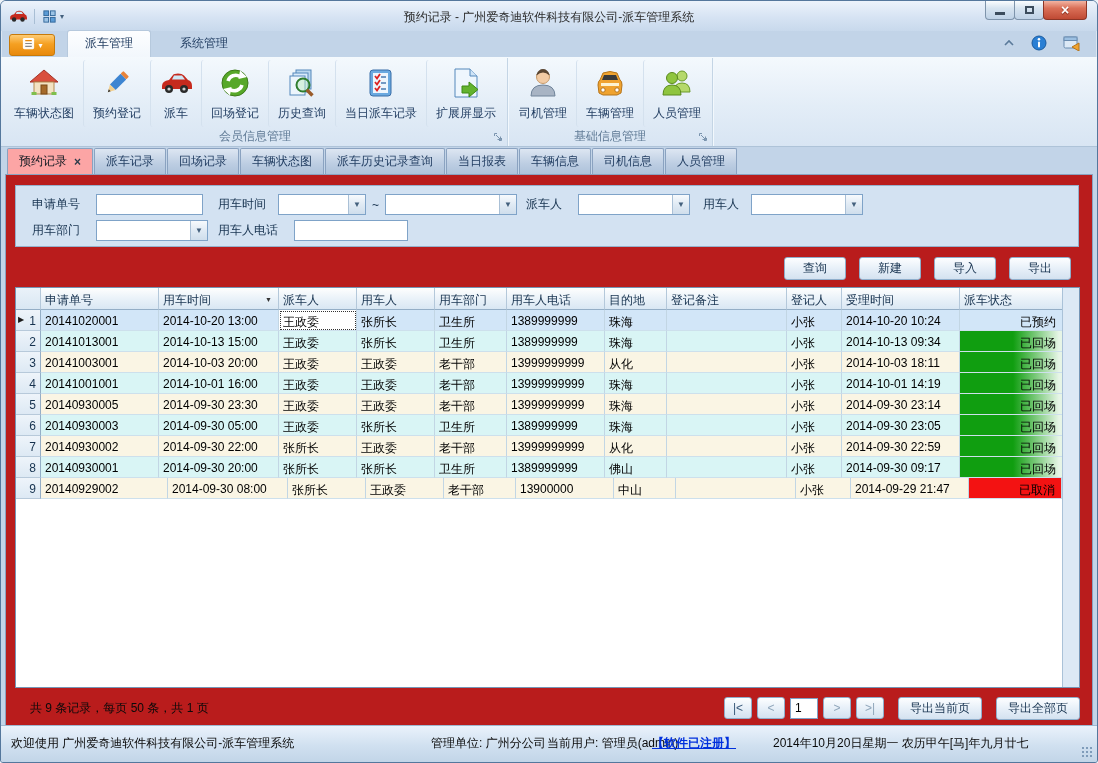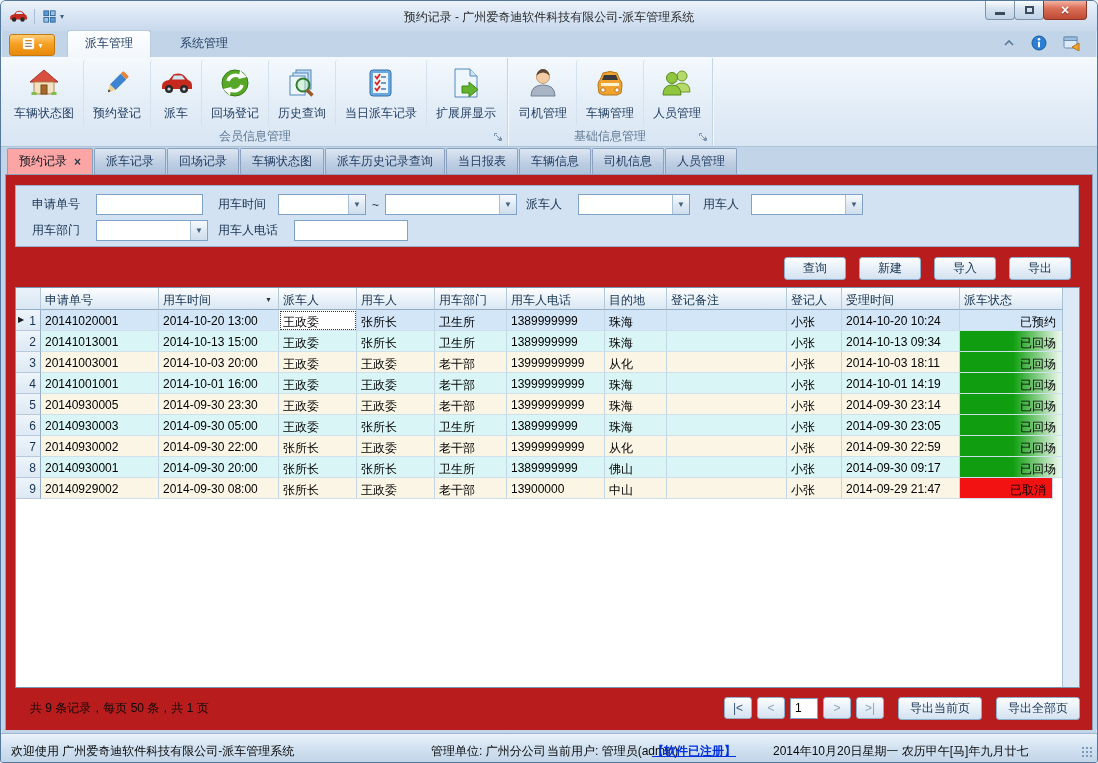--- a/index.html
+++ b/index.html
@@ -88,21 +88,21 @@
   
   .gfoot{position:absolute;left:9px;right:12px;bottom:8px;height:28px;display:flex;align-items:center;}
   .summary{margin-left:15px;color:#0a0a0a;}
   .pager{margin-left:auto;display:flex;align-items:center;gap:5px;}
   .pbtn{width:28px;height:22px;border:1px solid #8faecb;border-radius:3px;
     background:linear-gradient(#fdfeff,#e9f1f9 45%,#d4e2f0);color:#3a5a7a;font:inherit;padding:0;}
   .pbtn.dim{color:#90a6ba;}
   .pnum{width:28px;height:21px;border:1px solid #7fa3c8;background:#fff;font:inherit;padding:0 4px;color:#000;}
   .exp{margin-left:9px;min-width:84px;}
   
-  .statusbar{position:absolute;left:0;right:0;bottom:0;height:29px;
+  .statusbar{position:absolute;left:0;right:0;bottom:0;height:37px;
     background:linear-gradient(#eaf2fb,#d0e0f0 55%,#c2d5e8);border-top:1px solid #9fb8d0;color:#0a0a0a;}
   .sbitem{position:absolute;top:9px;white-space:nowrap;}
   .sb-welcome{left:10px;}
   .sb-org{left:430px;}
   .sb-user{left:546px;}
   .sb-license{left:651px;color:#0030dd;font-weight:bold;text-decoration:underline;}
   .sb-date{left:772px;}
   .grip{position:absolute;right:4px;bottom:4px;width:12px;height:12px;
     background-image:radial-gradient(circle,#7f9cba 1.1px,transparent 1.3px);background-size:4px 4px;background-position:bottom right;}
 </style>
@@ -521,21 +521,21 @@
               <div class="dcell" style="width: 72px;">卫生所</div>
               <div class="dcell" style="width: 98px;">1389999999</div>
               <div class="dcell" style="width: 62px;">佛山</div>
               <div class="dcell" style="width: 120px;"></div>
               <div class="dcell" style="width: 55px;">小张</div>
               <div class="dcell" style="width: 118px;">2014-09-30 09:17</div>
               <div class="dcell st st-returned" style="width: 103px;">已回场</div>
             </div>
             <div class="grow cream">
               <div class="rncell">9</div>
-              <div class="dcell" style="width: 118px;">20140929002</div>
+              <div class="dcell" style="width: 127px;">20140929002</div>
               <div class="dcell" style="width: 120px;">2014-09-30 08:00</div>
               <div class="dcell" style="width: 78px;">张所长</div>
               <div class="dcell" style="width: 78px;">王政委</div>
               <div class="dcell" style="width: 72px;">老干部</div>
               <div class="dcell" style="width: 98px;">13900000</div>
               <div class="dcell" style="width: 62px;">中山</div>
               <div class="dcell" style="width: 120px;"></div>
               <div class="dcell" style="width: 55px;">小张</div>
               <div class="dcell" style="width: 118px;">2014-09-29 21:47</div>
               <div class="dcell st st-cancelled" style="width: 93px;">已取消</div>

